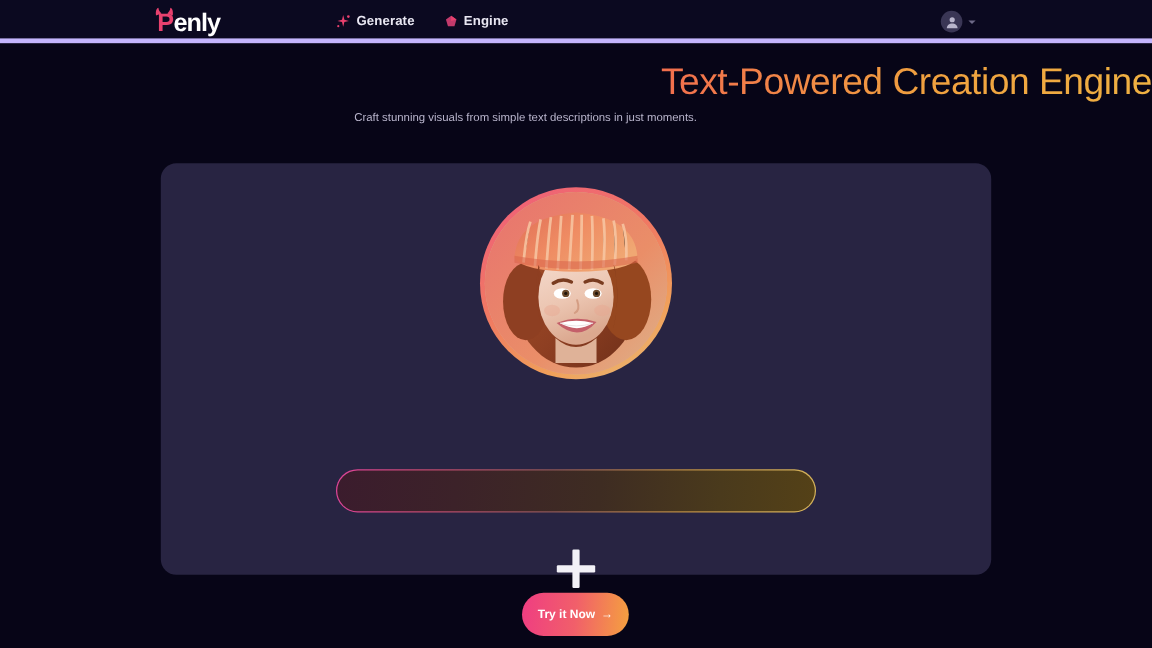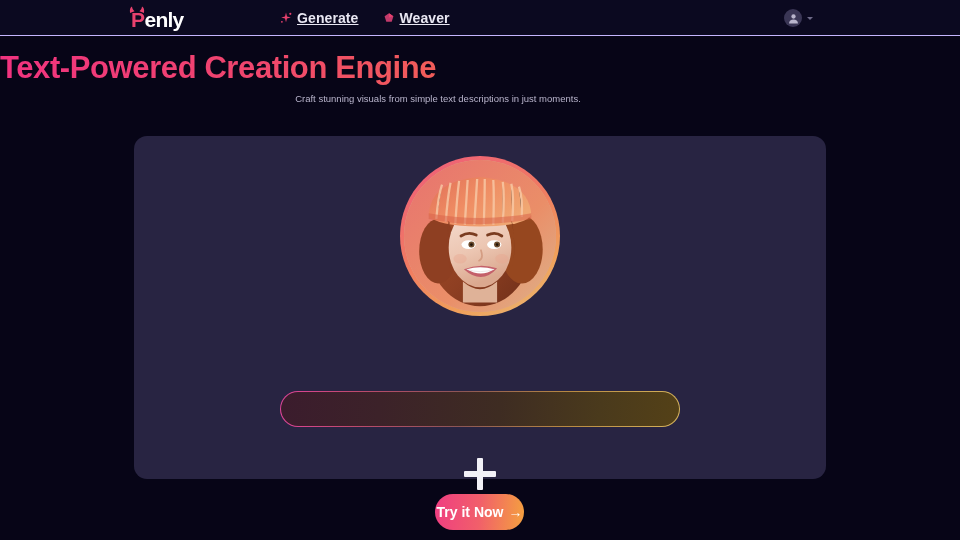--- a/index.html
+++ b/index.html
@@ -8,21 +8,21 @@
     background:#0a0819;
     font-family:"Liberation Sans", sans-serif;
     overflow:hidden;
   }
   .page { position:relative; width:960px; height:540px; background:#070517; }
 
   
   .header {
     position:absolute; top:0; left:0; width:960px; height:36px;
     background:#0b0920;
-    border-bottom:1px solid #c4b5fd;
+    border-bottom:4px solid #c4b5fd;
     display:flex; align-items:center;
   }
   .logo {
     position:absolute; left:131px; top:5px;
     display:flex; align-items:flex-end;
     height:26px;
   }
   .logo-wrap { position:relative; }
   .logo-p {
     font-size:21px; font-weight:bold; color:#e8416e;
@@ -39,22 +39,22 @@
     position:absolute; left:268px; top:0; height:36px;
     display:flex; align-items:center; gap:0px;
   }
   .nav-item {
     position:relative;
     display:flex; align-items:center; gap:5px;
     height:36px; padding:0 12px;
     cursor:pointer;
   }
   .nav-label {
-    font-size:14px; color:#e9e7f2; font-weight:bold;
-    letter-spacing:0.1px; white-space:nowrap;text-decoration:underline;
+    font-size:11px; color:#e9e7f2; font-weight:bold;
+    letter-spacing:0.1px; white-space:nowrap;
   }
   .nav-icon { display:flex; align-items:center; justify-content:center; width:12px; height:12px; }
   .badge-new {
     position:absolute; top:3px; right:-2px;
     background:#e8344f; color:#fff;
     font-size:5.5px; font-weight:bold;
     padding:1px 3px; border-radius:2px;
     line-height:1; letter-spacing:0.2px;
   }
   .chev {
@@ -77,22 +77,22 @@
   .acct-chev {
     width:0; height:0;
     border-left:3px solid transparent;
     border-right:3px solid transparent;
     border-top:3.5px solid #6e6a88;
   }
 
   
   .hero-title {
     position:absolute; top:50px; left:0; width:960px;
-    text-align:left;
-    font-size:31px; font-weight:bold;
+    text-align:right;
+    font-size:31px; font-weight:normal;
     letter-spacing:-0.4px;
     background:linear-gradient(90deg,#f0337f 0%,#f0476c 28%,#f2694f 55%,#f0a03f 80%,#efb142 100%);
     -webkit-background-clip:text; background-clip:text;
     -webkit-text-fill-color:transparent; color:transparent;
   }
   .hero-sub {
     position:absolute; top:91px; left:0; width:876px;
     text-align:center; color:#b9b5cc;
     font-size:9.5px; line-height:15px;
   }
@@ -151,21 +151,21 @@
   .prompt-input::placeholder { color:#8d7f7a; }
 
   
   .cta {
     position:absolute; left:435px; top:494px;
     width:89px; height:36px;
     border-radius:18px;
     background:linear-gradient(95deg,#ef3d82 0%,#f15f6a 50%,#f4a13f 100%);
     border:none; cursor:pointer;
     display:flex; align-items:center; justify-content:center; gap:5px;
-    color:#ffffff; font-size:14px; font-weight:bold;
+    color:#ffffff; font-size:10px; font-weight:bold;
     font-family:"Liberation Sans", sans-serif;
   }
   .arrow-r { display:inline-block; }
 </style>
 </head>
 <body>
 
 <div class="page">
 
   <div class="header">
@@ -197,21 +197,21 @@
 
 
 
       <div class="nav-item">
         <span class="nav-icon">
           <svg viewBox="0 0 12 12" width="12" height="12">
             <path d="M6 1.2 L10.4 4.3 L8.7 9.8 L3.3 9.8 L1.6 4.3 Z" fill="#c23a6b"></path>
             <path d="M6 1.2 L10.4 4.3 L6 5.6 Z" fill="#e8416e"></path>
           </svg>
         </span>
-        <span class="nav-label">Weaver</span>
+        <span class="nav-label">Engine</span>
       </div>
 
     </nav>
 
     <div class="account">
       <span class="avatar">
         <svg viewBox="0 0 18 18" width="13" height="13">
           <circle cx="9" cy="6.2" r="3" fill="#b9b5cc"></circle>
           <path d="M2.8 16 C2.8 12.4 5.6 10.4 9 10.4 C12.4 10.4 15.2 12.4 15.2 16 Z" fill="#b9b5cc"></path>
         </svg>

